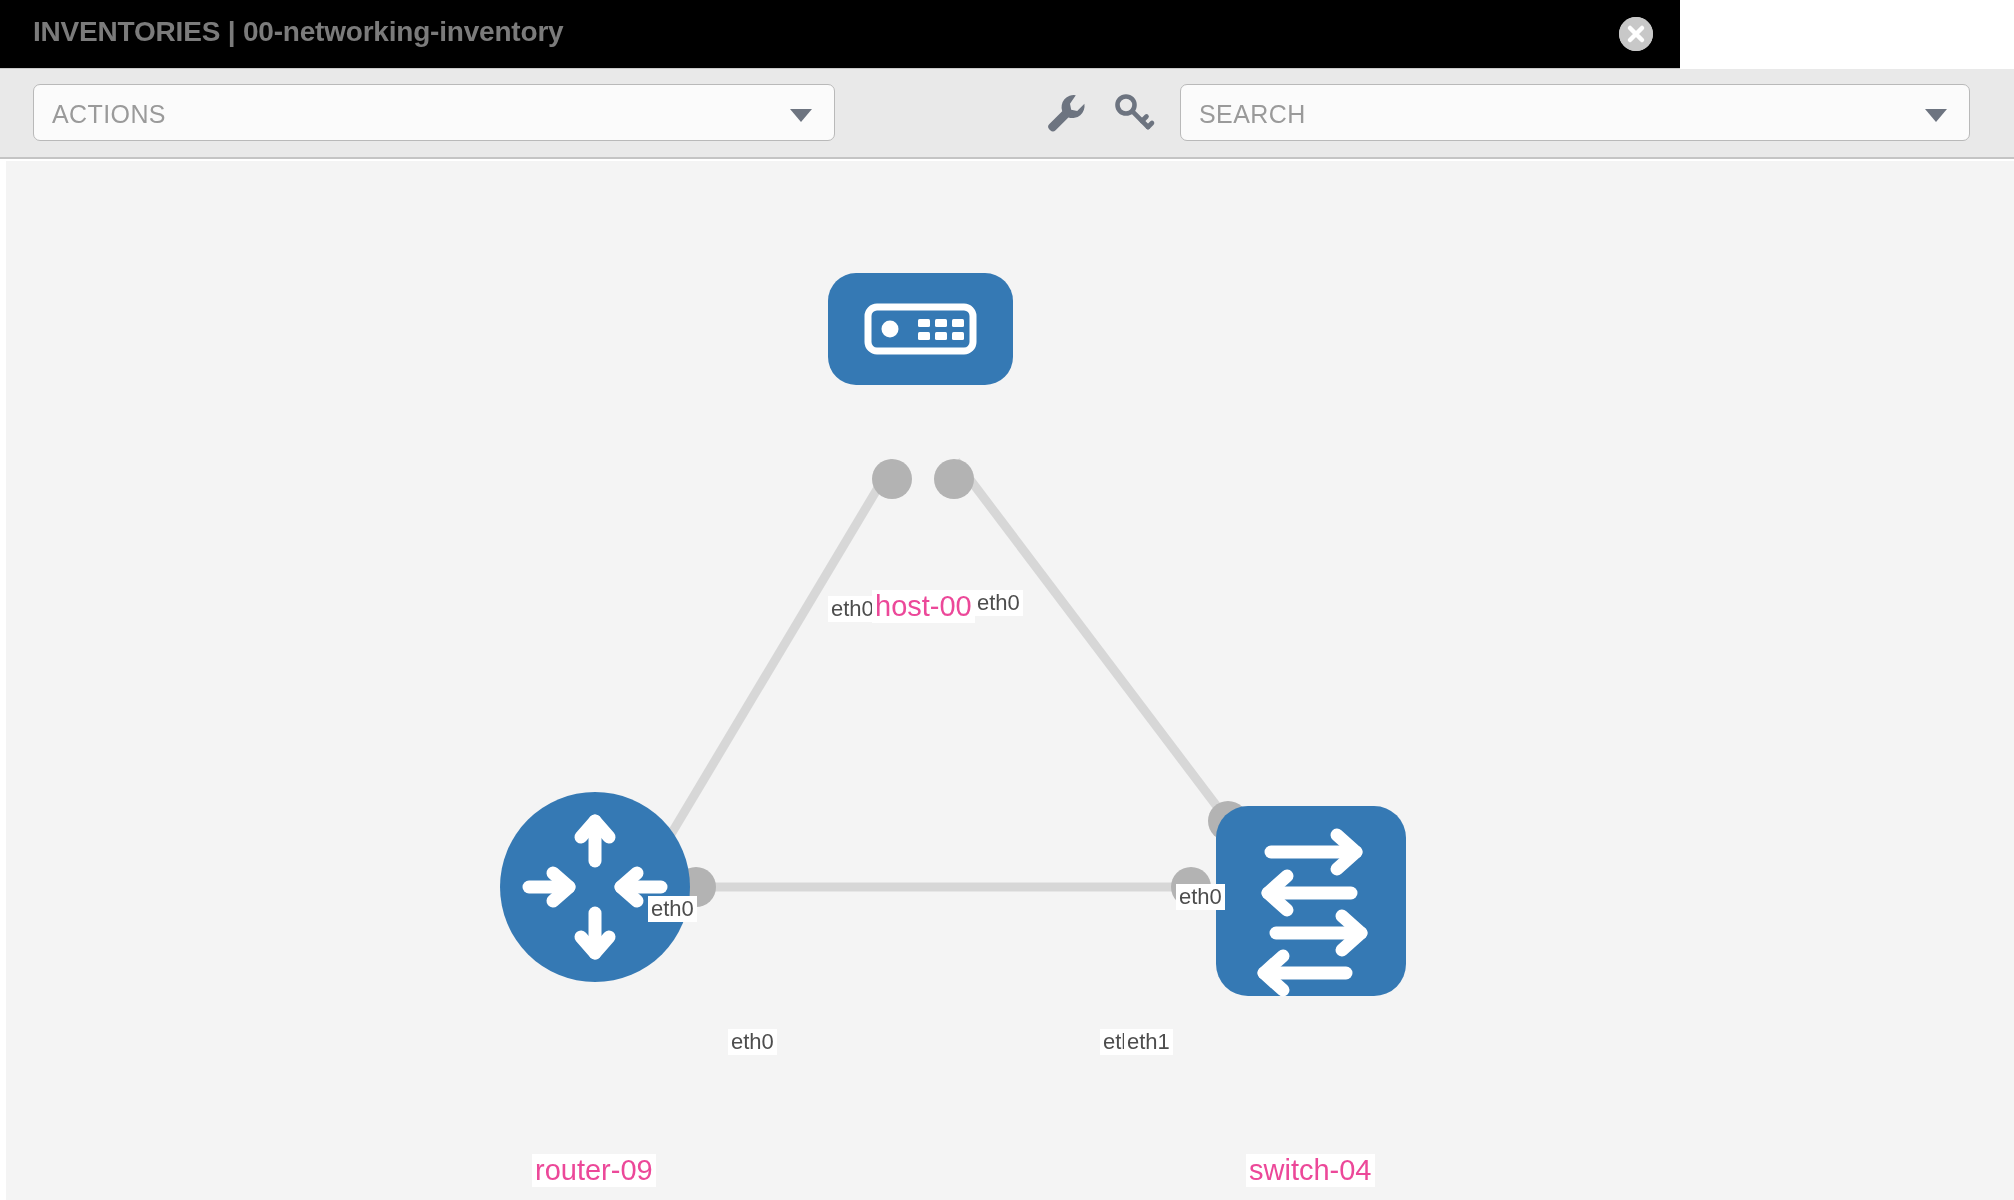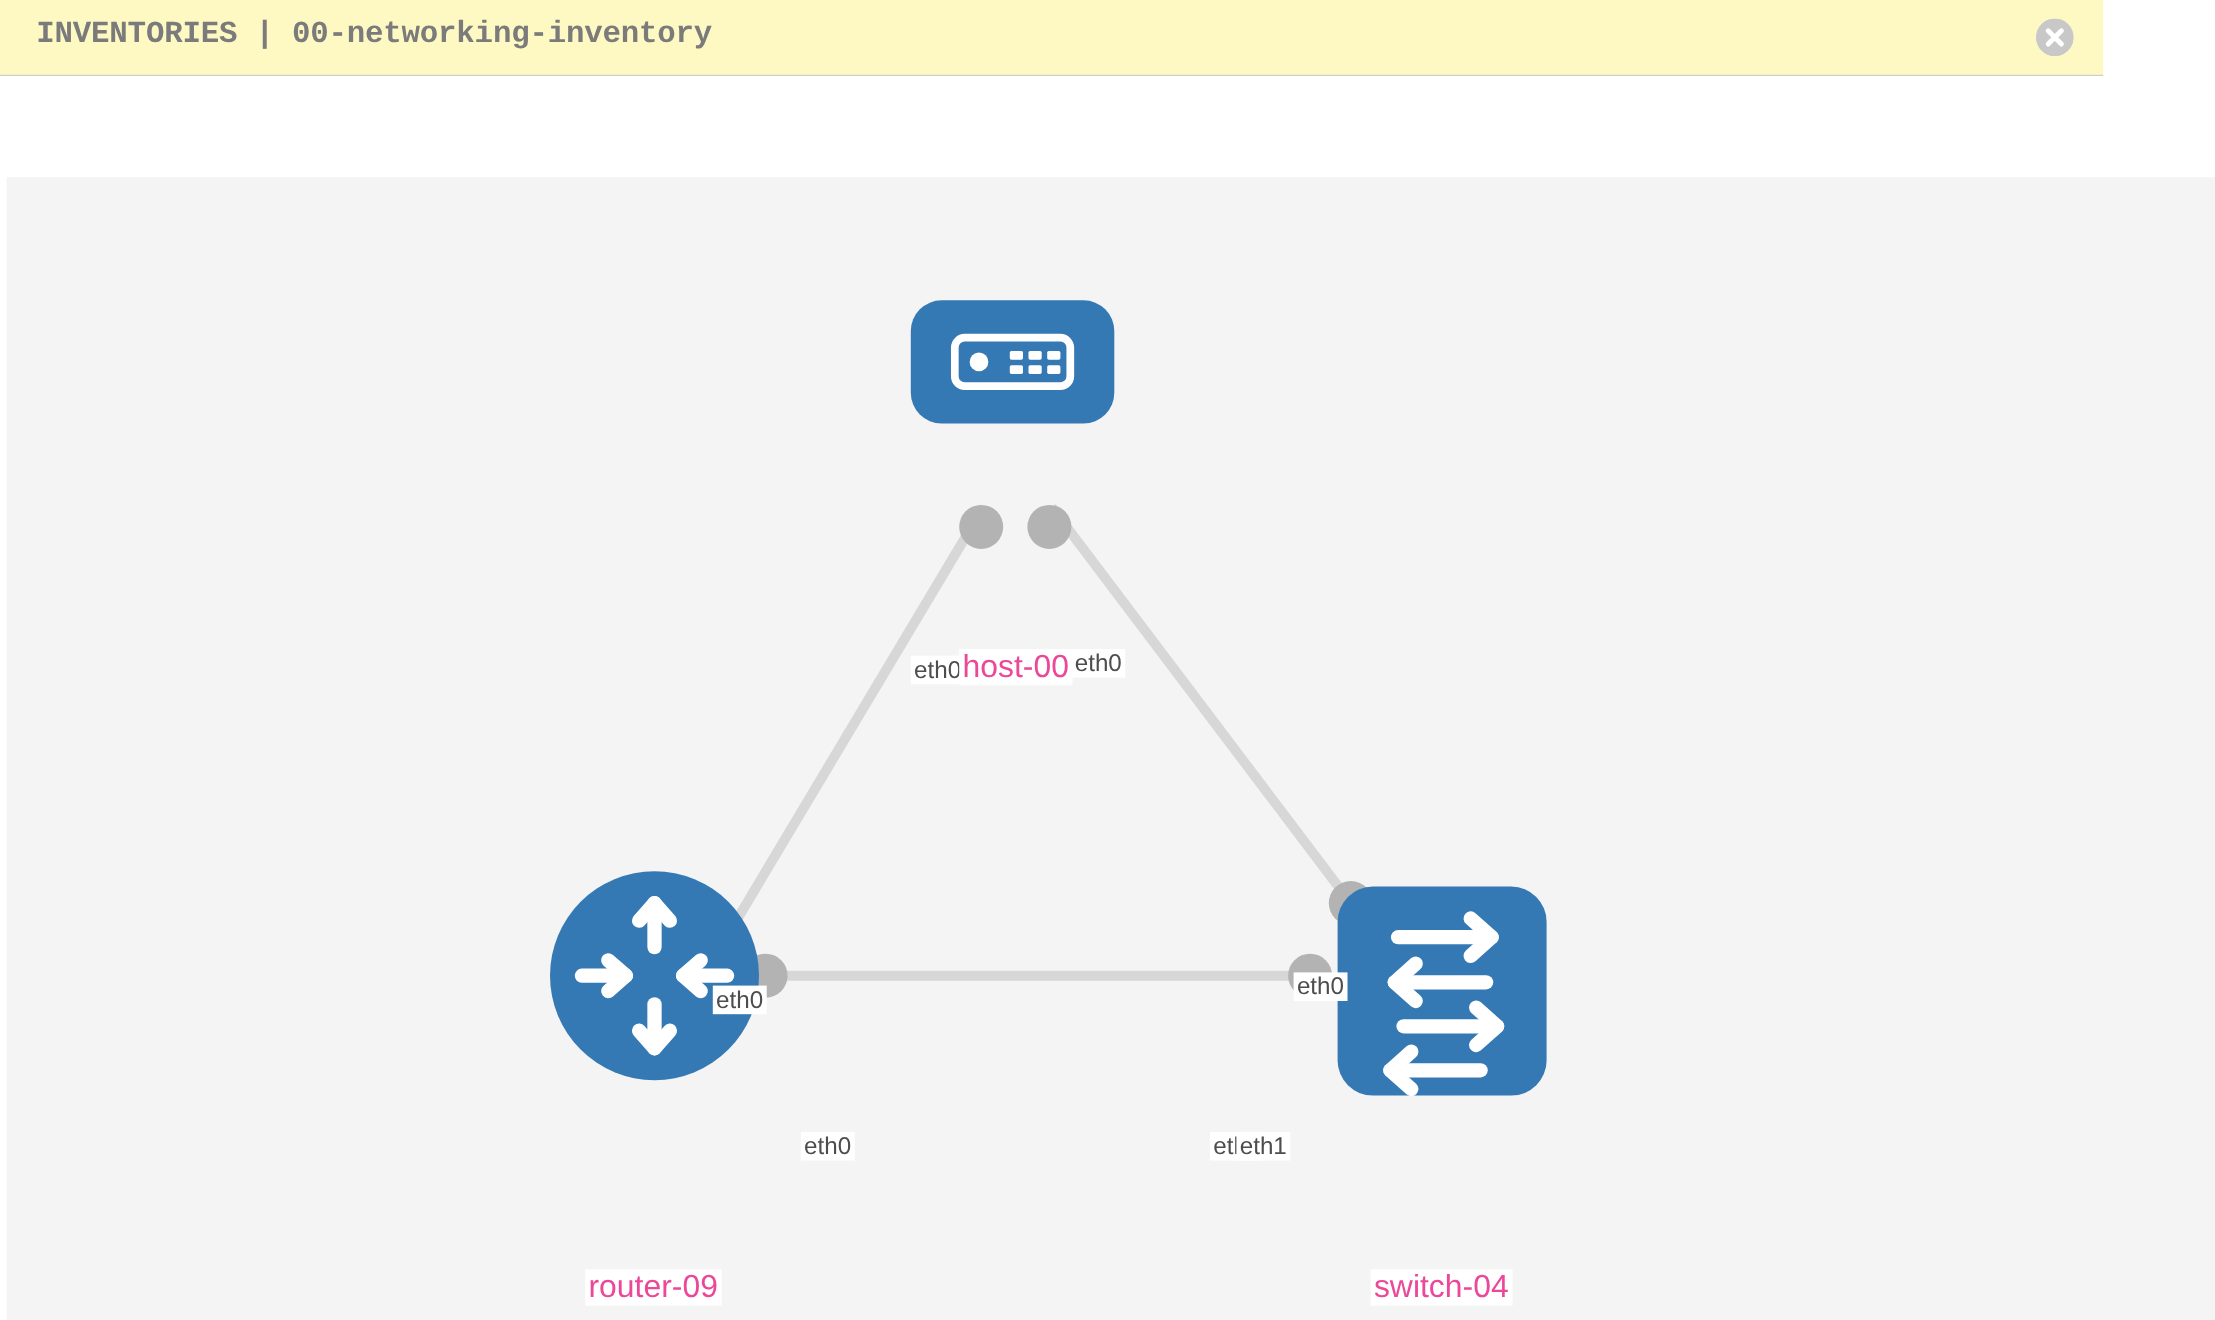--- a/index.html
+++ b/index.html
@@ -17,26 +17,25 @@
     width: 2014px;
     height: 1200px;
     background: #ffffff;
   }
 
   
   .header {
     position: absolute;
     left: 0;
     top: 0;
-    width: 1912px;
+    width: 1680px;
     height: 69px;
-    background: #fef9c3;
+    background: #000000;
     border-bottom: 1px solid #c9c9c9;
     box-sizing: border-box;
-    font-family: Liberation Mono, monospace;
   }
   .page-title {
     position: absolute;
     left: 33px;
     top: 16px;
     font-size: 28px;
     font-weight: bold;
     color: #7b7b7b;
     letter-spacing: -0.2px;
     white-space: nowrap;
@@ -171,20 +170,51 @@
   <div class="header">
     <div class="page-title">INVENTORIES | 00-networking-inventory</div>
     <div class="close-btn">
       <svg width="34" height="34" viewBox="0 0 34 34" aria-hidden="true">
         <circle cx="17" cy="17" r="17" fill="#c8c8c8"></circle>
         <path d="M11 11 L23 23 M23 11 L11 23" stroke="#ffffff" stroke-width="4.5" stroke-linecap="round"></path>
       </svg>
     </div>
   </div>
 
+  <div class="toolbar">
+
+    <div class="actions-select">
+      <span class="label">ACTIONS</span>
+      <span class="caret"></span>
+    </div>
+
+    <div class="tool-icon wrench">
+      <svg width="46" height="46" viewBox="0 0 46 46" aria-hidden="true">
+        <g fill="#6d7480">
+          <path d="M33.8 6.2 a12.2 12.2 0 0 0 -13.6 16.0 L7.4 35.0 a3.8 3.8 0 0 0 0 5.4 l0.8 0.8 a3.8 3.8 0 0 0 5.4 0 L26.4 28.4 a12.2 12.2 0 0 0 16.0 -13.6 l-7.2 7.2 -6.0 -1.2 -1.2 -6.0 z"></path>
+        </g>
+      </svg>
+    </div>
+
+    <div class="tool-icon key">
+      <svg width="46" height="46" viewBox="0 0 46 46" aria-hidden="true">
+        <g fill="none" stroke="#6d7480" stroke-width="4.6" stroke-linecap="round">
+          <circle cx="16" cy="16" r="8.5" fill="none"></circle>
+          <path d="M22.2 22.2 L38 38"></path>
+          <path d="M32 32 L36.5 27.5"></path>
+          <path d="M38 38 L42 34"></path>
+        </g>
+      </svg>
+    </div>
+
+    <div class="search-box">
+      <span class="label">SEARCH</span>
+      <span class="caret"></span>
+    </div>
+  </div>
 
   <div class="canvas">
 
     <svg class="graph" viewBox="0 0 2014 1039">
 
       <g stroke="#d7d7d7" stroke-width="9" fill="none">
         <line x1="888" y1="300" x2="655" y2="690"></line>
         <line x1="950" y1="300" x2="1222" y2="660"></line>
         <line x1="690" y1="726" x2="1180" y2="726"></line>
       </g>

